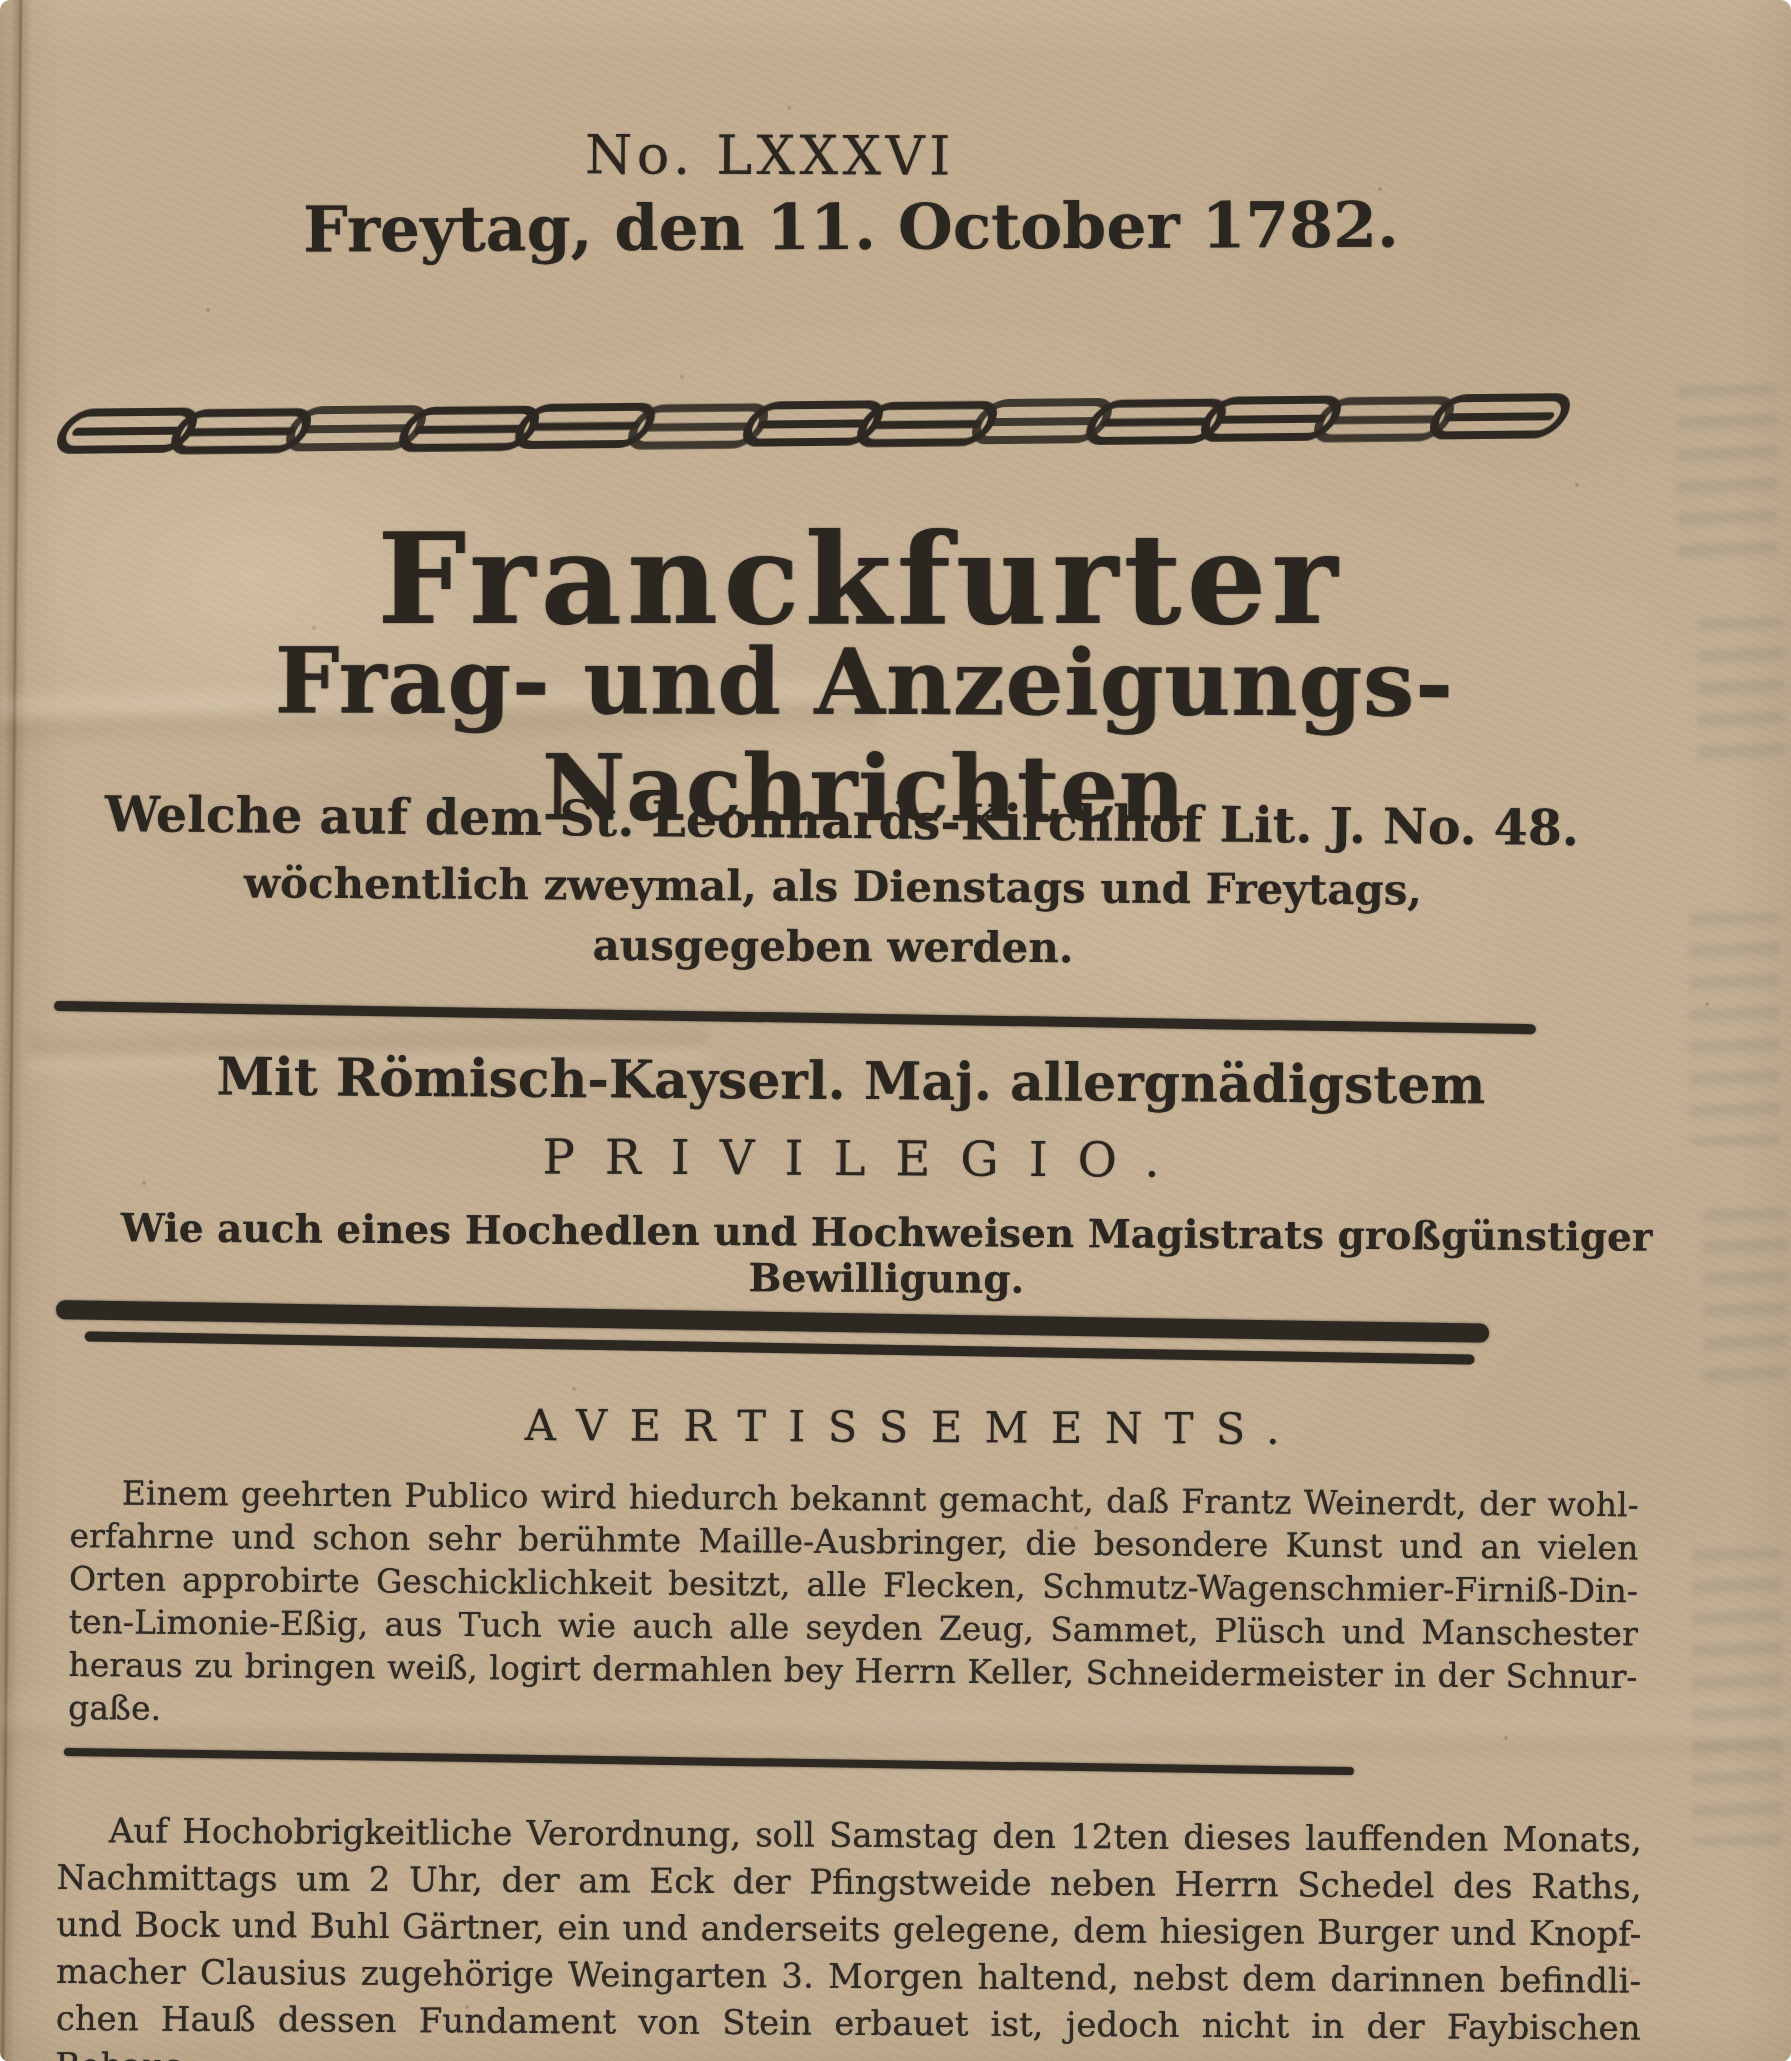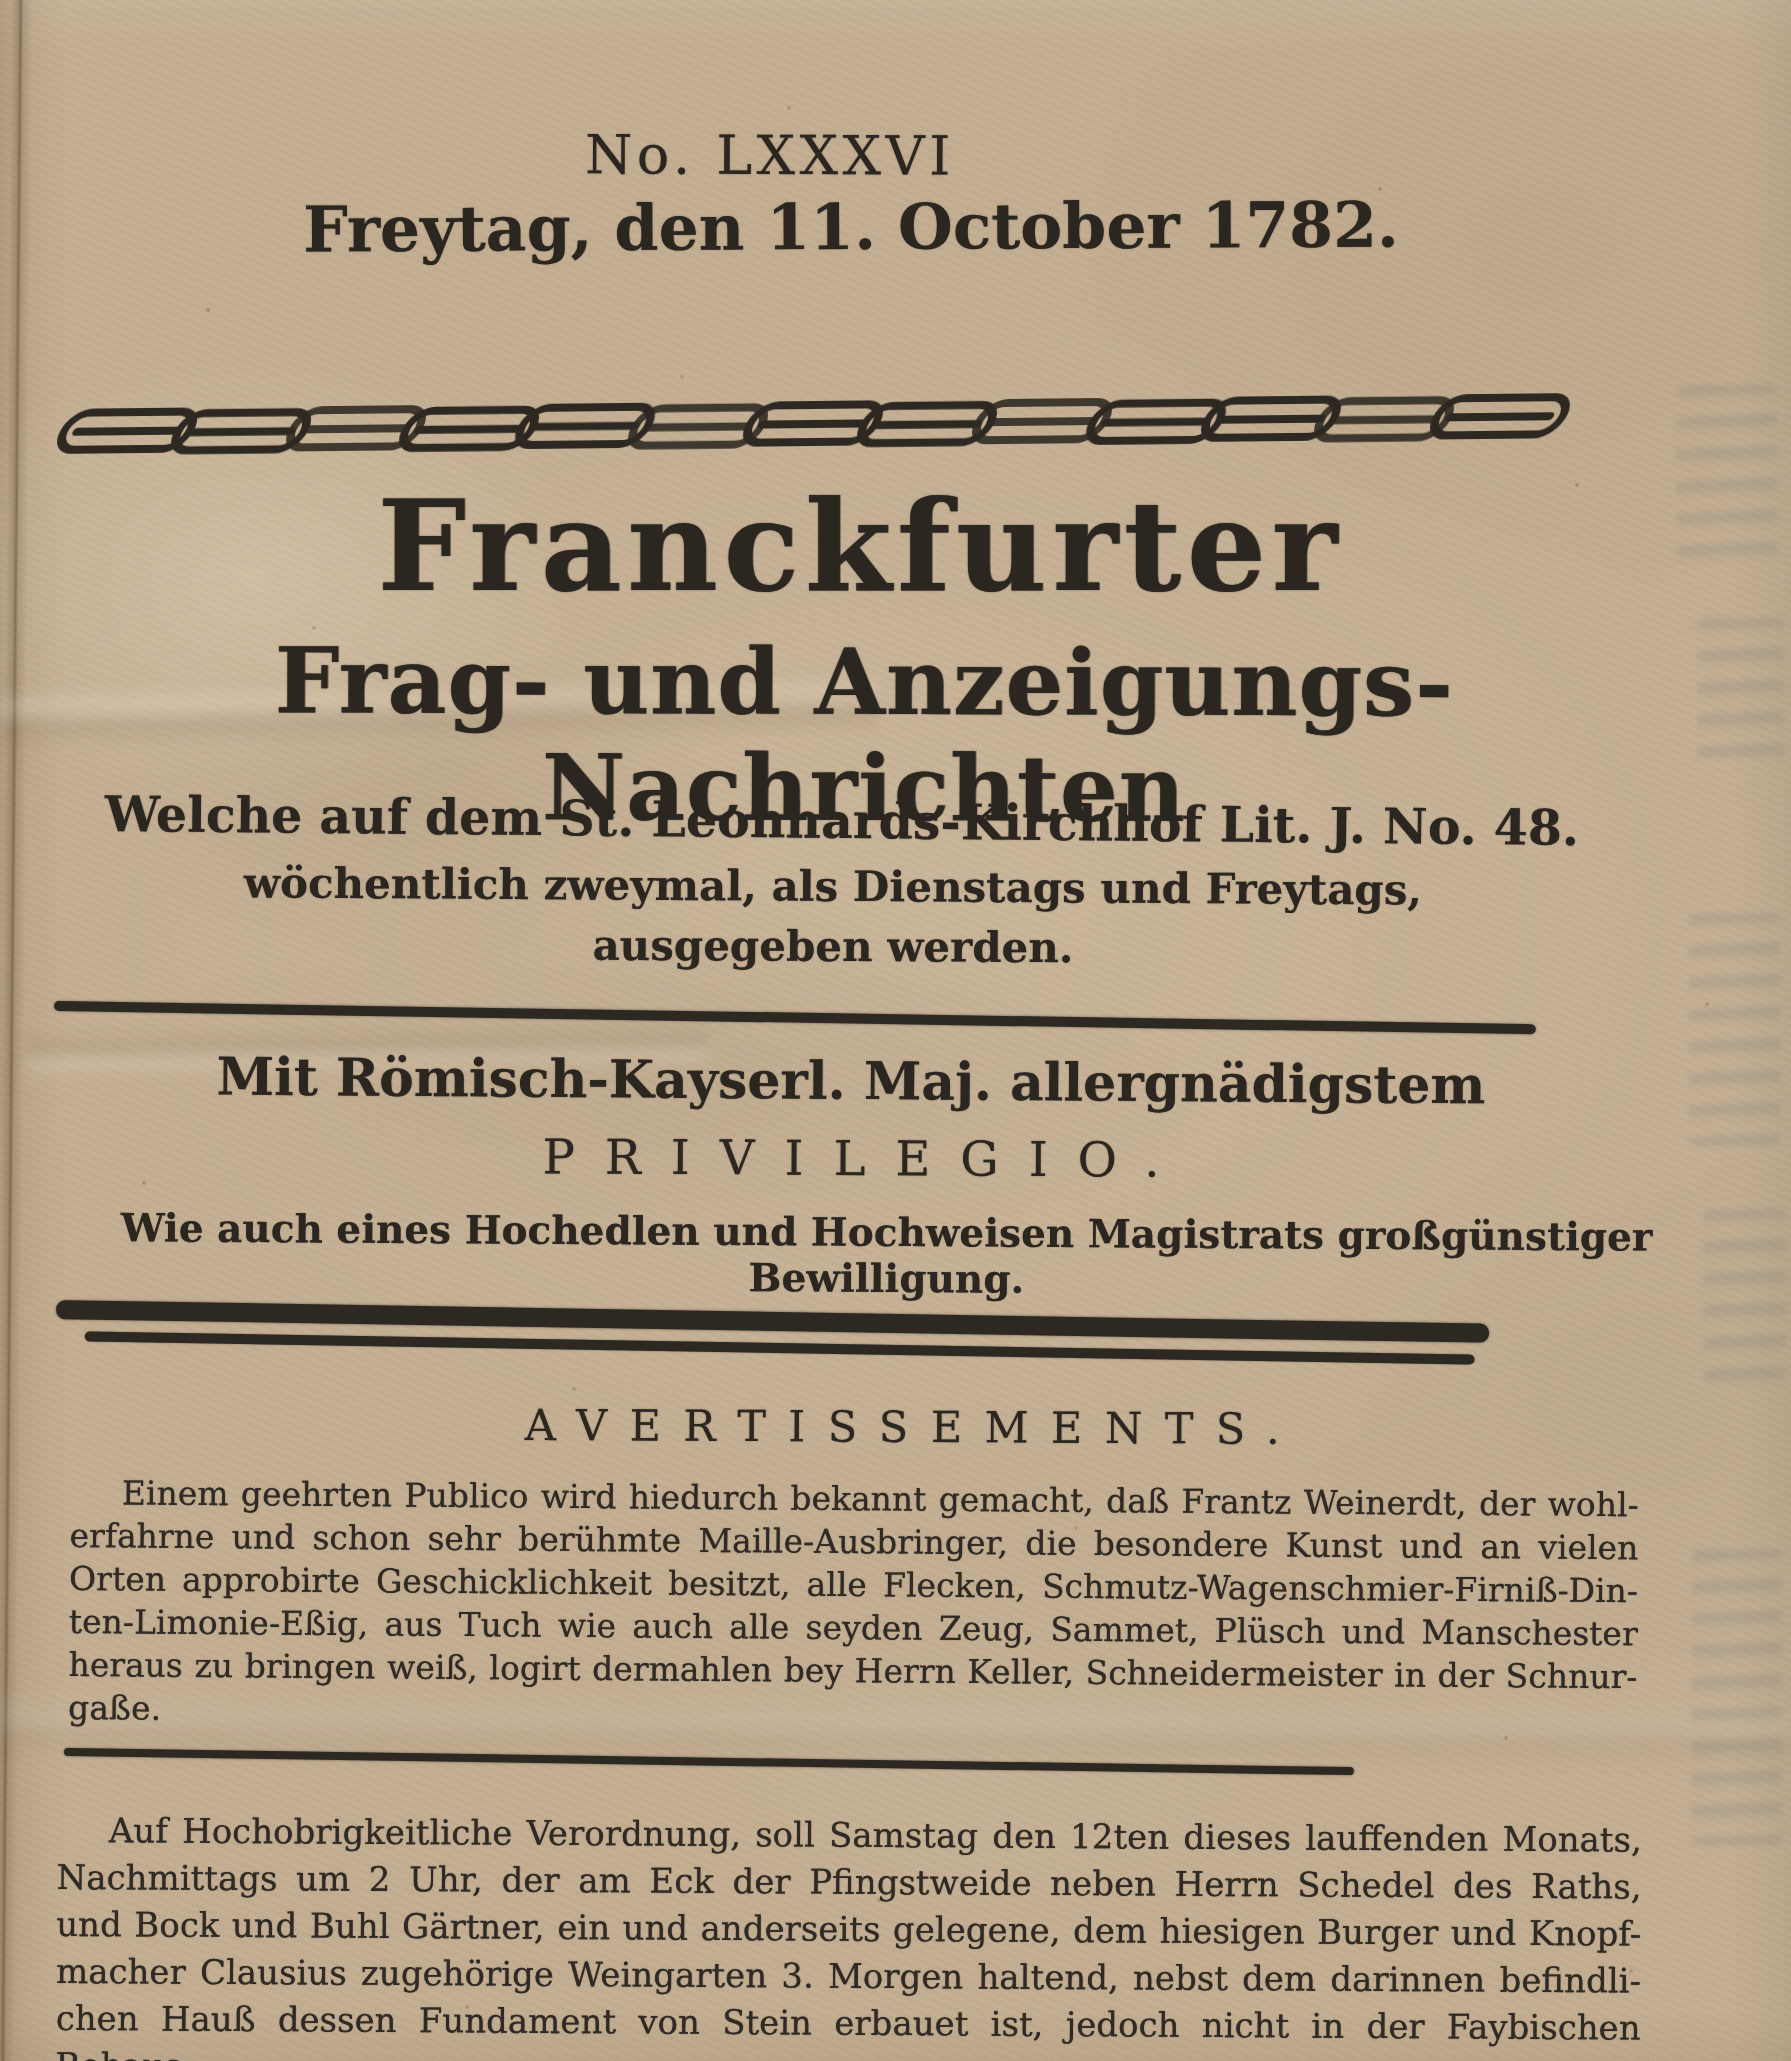--- a/index.html
+++ b/index.html
@@ -12,39 +12,40 @@
       radial-gradient(ellipse 734px 555px at 86% 12%, rgba(168,148,120,0.22), transparent 65%),
       radial-gradient(ellipse 627px 466px at 92% 68%, rgba(176,158,130,0.25), transparent 60%),
       radial-gradient(ellipse 806px 269px at 38% 52%, rgba(118,98,72,0.10), transparent 70%),
       radial-gradient(ellipse 466px 233px at 24% 39%, rgba(124,104,78,0.12), transparent 70%),
       radial-gradient(ellipse 555px 269px at 55% 86%, rgba(210,196,170,0.18), transparent 70%),
       radial-gradient(ellipse 1254px 851px at 50% 45%, rgba(255,240,214,0.12), transparent 75%),
       linear-gradient(90deg, rgba(138,116,88,0.32) 0px, rgba(138,116,88,0.12) 27px, rgba(138,116,88,0.0) 64px),
       linear-gradient(270deg, rgba(148,133,108,0.20) 0px, rgba(148,133,108,0.0) 57px),
       linear-gradient(0deg, rgba(148,128,98,0.18) 0px, rgba(148,128,98,0.0) 50px),
       linear-gradient(180deg, rgba(214,198,172,0.20) 0px, rgba(214,198,172,0.0) 54px);
+    border-radius: 10px;
   }
   .texture{
     position:absolute;inset:0;pointer-events:none;
     background-image:
       repeating-linear-gradient(23deg, rgba(255,255,255,0.045) 0 1.8px, transparent 1.8px 4.5px, rgba(92,72,50,0.04) 4.5px 5.4px, transparent 5.4px 8px),
       repeating-linear-gradient(113deg, rgba(92,72,50,0.05) 0 0.9px, transparent 0.9px 3.6px);
     opacity:.85;
   }
   .ink{color:#2b2620;}
   .block{position:absolute;text-align:center;}
   .issue{top:124px;left:0;width:1540px;font-size:54px;letter-spacing:4.5px;transform:rotate(0.2deg);text-shadow:0 0 1.3px rgba(43,38,32,.75);}
   .date{top:190px;left:0;width:1702px;font-size:63px;font-weight:bold;transform:rotate(-0.25deg);text-shadow:0 0 1.3px rgba(43,38,32,.7);}
   .band{position:absolute;top:401px;left:70px;width:1487px;height:45px;display:flex;transform:rotate(-0.6deg);filter:blur(0.4px);}
   .link{flex:1;margin:0 -9.9px;border:8px solid #2d2822;border-radius:22.4px;box-sizing:border-box;transform:skewX(-28deg);position:relative;}
   .link::before{content:"";position:absolute;left:5.4px;right:5.4px;top:50%;height:8px;margin-top:-3.6px;background:#2d2822;border-radius:4.5px;}
   .link:nth-child(even){transform:skewX(-28deg) translateY(1.8px);}
   .link:nth-child(3n){opacity:.88;}
   .link:nth-child(5n){filter:blur(0.7px);}
-  .t1{top:473px;left:0;width:1720px;font-size:125px;font-weight:bold;letter-spacing:5.4px;text-shadow:0.9px 0 0 rgba(43,38,32,.55), 0 0 1.8px rgba(43,38,32,.6);}
+  .t1{top:506px;left:0;width:1720px;font-size:125px;font-weight:bold;letter-spacing:5.4px;text-shadow:0.9px 0 0 rgba(43,38,32,.55), 0 0 1.8px rgba(43,38,32,.6);}
   .t2{top:629px;left:0;width:1728px;font-size:91px;font-weight:bold;letter-spacing:0.9px;transform:rotate(0.15deg);text-shadow:0.9px 0 0 rgba(43,38,32,.5), 0 0 1.8px rgba(43,38,32,.55);}
   .addr{top:792px;left:0;width:1684px;font-size:49px;font-weight:bold;transform:rotate(0.55deg);text-shadow:0 0 1.3px rgba(43,38,32,.65);}
   .sched1{top:862px;left:0;width:1666px;font-size:42px;font-weight:bold;transform:rotate(0.35deg);text-shadow:0 0 1.3px rgba(43,38,32,.6);}
   .sched2{top:922px;left:0;width:1666px;font-size:42px;font-weight:bold;transform:rotate(0.3deg);text-shadow:0 0 1.3px rgba(43,38,32,.6);}
   .hrule{position:absolute;background:#2d2822;border-radius:5.4px;box-shadow:0 0 2.7px rgba(45,40,34,.6);}
   .rule1{top:1001px;left:54px;width:1482px;height:9.9px;transform:rotate(0.9deg);transform-origin:left center;}
   .privintro{top:1050px;left:0;width:1702px;font-size:52px;font-weight:bold;transform:rotate(0.4deg);text-shadow:0 0 1.3px rgba(43,38,32,.65);}
   .privword{top:1130px;left:0;width:1702px;font-size:48px;letter-spacing:30px;text-indent:30px;transform:rotate(0.3deg);text-shadow:0 0 1.3px rgba(43,38,32,.7);}
   .council{top:1209px;left:9px;width:1755px;font-size:39px;font-weight:bold;transform:rotate(0.35deg);text-shadow:0 0 1.1px rgba(43,38,32,.65);}
   .dblrule{position:absolute;top:1300px;left:56px;width:1433px;transform:rotate(0.95deg);transform-origin:left center;}

